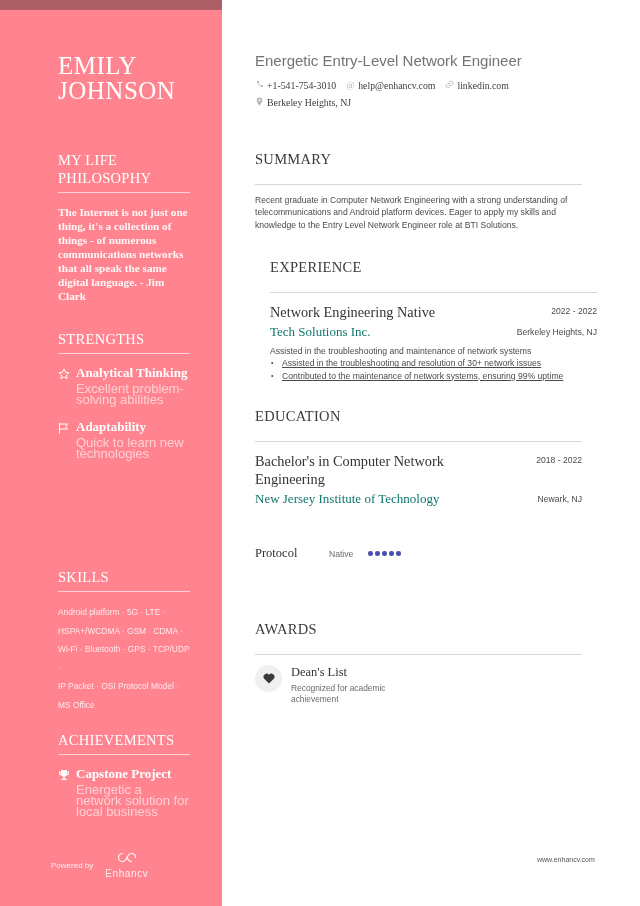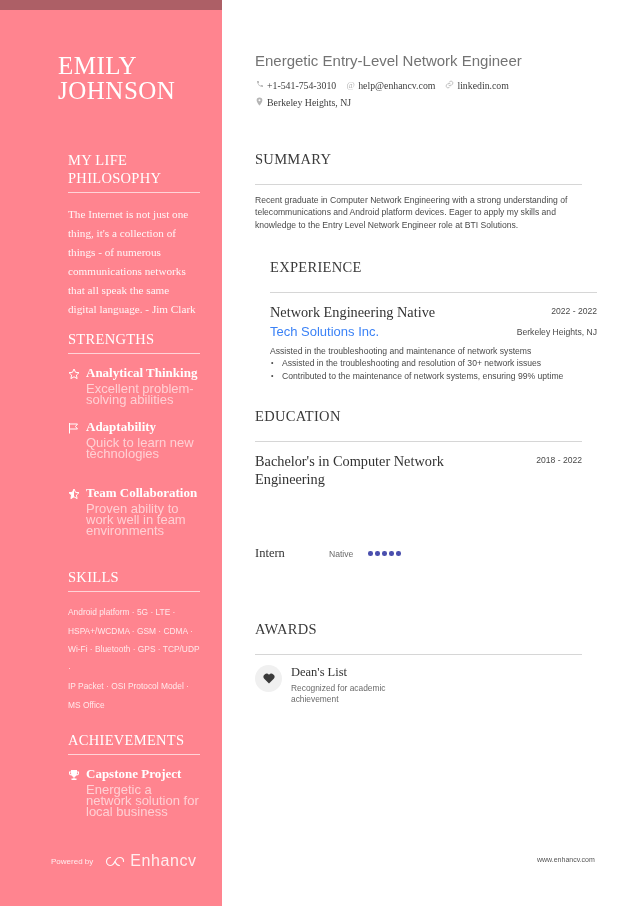--- a/index.html
+++ b/index.html
@@ -11,47 +11,47 @@
     background: #ff848f;
   }
   .sidebar-topbar { position: absolute; left: 0; top: 0; width: 222px; height: 10px; background: #ad5f66; }
 
   .name {
     position: absolute; left: 58px; top: 53px; width: 150px;
     color: #ffffff; font-family: "Liberation Serif", serif;
     font-size: 25px; line-height: 25px; letter-spacing: 0.5px;
   }
 
-  .side-section { position: absolute; left: 68px; width: 132px; }
+  .side-section { position: absolute; left: 58px; width: 132px; }
   .side-heading {
     font-family: "Liberation Serif", serif; color: #ffffff;
     font-size: 14.5px; line-height: 18px; letter-spacing: 0.3px;
     padding-bottom: 5px; border-bottom: 1.5px solid rgba(255,255,255,0.65);
   }
   .quote {
     margin-top: 12px; color: #ffffff; font-family: "Liberation Serif", serif;
-    font-size: 11.2px; line-height: 19px; font-weight: normal; opacity: 0.93;
+    font-size: 11.2px; line-height: 14px; font-weight: bold; opacity: 0.93;
   }
 
   .strength { position: relative; padding-left: 18px; }
   .strength-icon { position: absolute; left: 0; top: 1px; width: 13px; height: 13px; color: #fff; }
   .strength-title {
     font-family: "Liberation Serif", serif; color: #ffffff; font-size: 13px; line-height: 16px; font-weight: bold;
   }
   .strength-desc {
     margin-top: 2px; color: rgba(255,255,255,0.62); font-size: 13px; line-height: 11px;
   }
 
   .skills {
     margin-top: 11px; color: rgba(255,255,255,0.82); font-size: 8.4px; line-height: 18.5px;
   }
 
   .powered { position: absolute; left: 51px; top: 852px; display: flex; align-items: center; gap: 12px; color: rgba(255,255,255,0.85); }
   .powered-text { font-size: 8px; }
-  .brand { display: flex; align-items: center; gap: 5px; font-size: 16px; letter-spacing: 0.6px; }
+  .brand { display: flex; align-items: center; gap: 5px; font-size: 10px; letter-spacing: 0.6px; flex-direction: column; }
 
   
   .main { position: absolute; left: 255px; top: 0; width: 327px; }
   .headline {
     position: absolute; top: 53px; left: 0; color: #737373; font-size: 15px; line-height: 16px; white-space: nowrap; text-align: right;
   }
   .contact-row { position: absolute; left: 0; display: flex; align-items: center; gap: 10px; color: #3d3d3d;
     font-family: "Liberation Serif", serif; font-size: 9.8px; white-space: nowrap; }
   .contact-item { display: flex; align-items: flex-start; gap: 3px; }
   .contact-icon { color: #b5b5b5; font-size: 9px; width: 9px; display: inline-flex; justify-content: center; }
@@ -59,24 +59,24 @@
   .section { position: absolute; left: 0; width: 327px; }
   .section-heading {
     font-family: "Liberation Serif", serif; color: #3a3a3a; font-size: 14.5px; line-height: 18px;
     letter-spacing: 0.3px; padding-bottom: 16px; border-bottom: 1.5px solid #d6d6d6;
   }
   .body-text { color: #4a4a4a; font-size: 8.6px; line-height: 12.3px; }
   .summary-text { margin-top: 9px; }
 
   .row { display: flex; justify-content: space-between; align-items: flex-start; }
   .job-title { font-family: "Liberation Serif", serif; color: #333; font-size: 14.3px; line-height: 18px; }
-  .org { font-family: Liberation Sans, sans-serif; color: #3b82f6; font-size: 13px; line-height: 16px; text-align: right; }
+  .org { font-family: Liberation Serif, serif; color: #0f766e; font-size: 13px; line-height: 16px; text-align: right; }
   .meta { color: #4a4a4a; font-size: 8.6px; line-height: 12px; white-space: nowrap; }
 
-  ul.bullets { list-style: none; }
+  ul.bullets { list-style: none; text-decoration: underline; }
   ul.bullets li { position: relative; padding-left: 12px; }
   ul.bullets li::before { content: "•"; position: absolute; left: 1px; top: 0; font-size: 7px; }
 
   .lang-row { display: flex; align-items: center; margin-top: 12px; }
   .lang-name { font-family: "Liberation Serif", serif; color: #333; font-size: 12.5px; width: 74px; }
   .lang-level { color: #6a6a6a; font-size: 8.6px; width: 39px; }
   .dots { display: flex; gap: 2.5px; }
   .dot { width: 4.5px; height: 4.5px; border-radius: 50%; background: #4a4fae; }
 
   .award { display: flex; gap: 9px; margin-top: 10px; }
@@ -118,30 +118,20 @@
     <div class="strength" style="margin-top:14px;">
       <span class="strength-icon">
         <svg width="12" height="12" viewBox="0 0 24 24">
             <path d="M3 2v21M3 4h16l-4 5 4 5H3" fill="none" stroke="#fff" stroke-width="2" stroke-linejoin="round"></path>
           </svg>
       </span>
       <div class="strength-title">Adaptability</div>
       <div class="strength-desc">Quick to learn new technologies</div>
     </div>
 
-    <div class="strength" style="margin-top:26px;">
-      <span class="strength-icon">
-        <svg width="12" height="12" viewBox="0 0 24 24">
-            <path d="M12 2l3 6.6 7 .8-5.2 4.8 1.4 7L12 17.6 5.8 21.2l1.4-7L2 9.4l7-.8z" fill="none" stroke="#fff" stroke-width="2" stroke-linejoin="round"></path>
-            <path d="M12 2L9 8.6l-7 .8 5.2 4.8-1.4 7L12 17.6z" fill="#fff"></path>
-          </svg>
-      </span>
-      <div class="strength-title">Team Collaboration</div>
-      <div class="strength-desc">Proven ability to work well in team environments</div>
-    </div>
   </section>
 
   <section class="side-section" style="top:568px;">
     <div class="side-heading">SKILLS</div>
     <div class="skills">
       <div>Android platform · 5G · LTE ·</div>
       <div>HSPA+/WCDMA · GSM · CDMA ·</div>
       <div>Wi-Fi · Bluetooth · GPS · TCP/UDP ·</div>
       <div>IP Packet · OSI Protocol Model ·</div>
       <div>MS Office</div>
@@ -234,26 +224,30 @@
     </div>
   </section>
 
   <section class="section" style="top:407px;">
     <div class="section-heading">EDUCATION</div>
     <div style="margin-top:10px;">
       <div class="row">
         <div class="job-title" style="width:240px;">Bachelor's in Computer Network Engineering</div>
         <div class="meta" style="margin-top:2px;">2018 - 2022</div>
       </div>
+      <div class="row" style="margin-top:3px;">
+        <div class="org">New Jersey Institute of Technology</div>
+        <div class="meta" style="margin-top:2px;">Newark, NJ</div>
+      </div>
     </div>
   </section>
 
   <section class="section" style="top:534px;">
     <div class="lang-row">
-      <span class="lang-name">Intern</span>
+      <span class="lang-name">Protocol</span>
       <span class="lang-level">Native</span>
       <span class="dots">
         <span class="dot"></span>
         <span class="dot"></span>
         <span class="dot"></span>
         <span class="dot"></span>
         <span class="dot"></span>
       </span>
     </div>
   </section>

